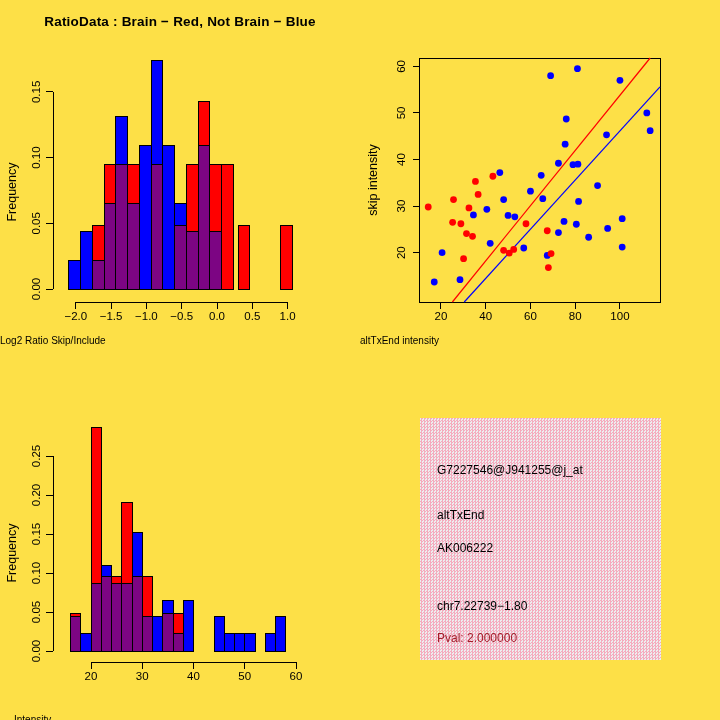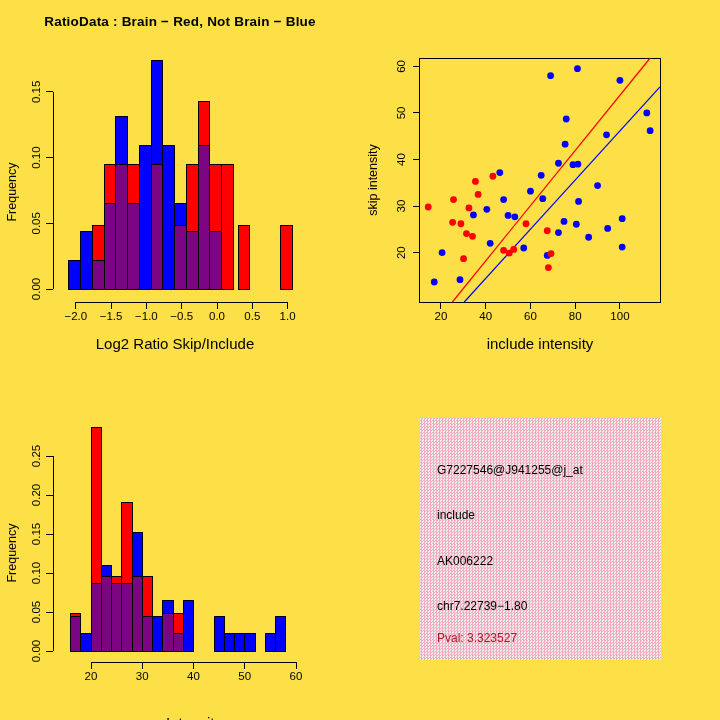--- a/index.html
+++ b/index.html
@@ -1,20 +1,20 @@
 <!DOCTYPE html>
 <html><head>
 <meta charset="utf-8">
 <style>
   html,body{margin:0;padding:0;background:#fff;}
   #stage{position:relative;width:720px;height:720px;background:#fde047;overflow:hidden;
          font-family:"Liberation Sans", sans-serif;}
   .ptitle{position:absolute;width:360px;text-align:center;font-weight:bold;
           font-size:13.5px;color:#000;letter-spacing:.2px;}
-  .xlab{position:absolute;text-align:center;font-size:15px;color:#000;}
+  .xlab{position:absolute;text-align:left;font-size:10px;color:#000;}
   .ylab{position:absolute;width:200px;height:16px;text-align:center;font-size:12.5px;color:#000;
         transform:rotate(-90deg);}
   svg{position:absolute;}
   svg text{font-family:"Liberation Sans", sans-serif;fill:#000;}
   #infobox{position:absolute;left:420px;top:418px;width:241px;height:242px;
            background-color:#f3c7d1;
            background-image:repeating-conic-gradient(#f5abbe 0% 25%, #ededef 25% 50%);
            background-size:3px 3px;}
   .ib-line{position:absolute;left:17px;font-size:12px;color:#000;white-space:nowrap;}
   .ib-pval{color:#a11f2b;}
@@ -205,27 +205,27 @@
       <rect x="224.25" y="273.84" width="10.25" height="17.160000000000025" fill="#0000ff" stroke="#000" stroke-width="1" shape-rendering="crispEdges"></rect>
       <rect x="234.5" y="273.84" width="10.25" height="17.160000000000025" fill="#0000ff" stroke="#000" stroke-width="1" shape-rendering="crispEdges"></rect>
       <rect x="244.75" y="273.84" width="10.25" height="17.160000000000025" fill="#0000ff" stroke="#000" stroke-width="1" shape-rendering="crispEdges"></rect>
       <rect x="265.25" y="273.84" width="10.25" height="17.160000000000025" fill="#0000ff" stroke="#000" stroke-width="1" shape-rendering="crispEdges"></rect>
       <rect x="275.5" y="256.68" width="10.25" height="34.31999999999999" fill="#0000ff" stroke="#000" stroke-width="1" shape-rendering="crispEdges"></rect>
     </svg>
 
   <div class="xlab" style="left:0;top:335px;width:350px">Log2 Ratio Skip/Include</div>
   <div class="ylab" style="left:-87px;top:184px">Frequency</div>
 
-  <div class="xlab" style="left:360px;top:335px;width:360px">include intensity</div>
+  <div class="xlab" style="left:360px;top:335px;width:360px">altTxEnd intensity</div>
   <div class="ylab" style="left:274px;top:172px">skip intensity</div>
 
   <div class="xlab" style="left:14px;top:714px;width:360px">Intensity</div>
   <div class="ylab" style="left:-87px;top:545px">Frequency</div>
 
   <div id="infobox">
     <div class="ib-line" style="top:45px">G7227546@J941255@j_at</div>
-    <div class="ib-line" style="top:90px">include</div>
-    <div class="ib-line" style="top:136px">AK006222</div>
+    <div class="ib-line" style="top:90px">altTxEnd</div>
+    <div class="ib-line" style="top:123px">AK006222</div>
     <div class="ib-line" style="top:181px">chr7.22739−1.80</div>
-    <div class="ib-line ib-pval" style="top:213px">Pval: 3.323527</div>
+    <div class="ib-line ib-pval" style="top:213px">Pval: 2.000000</div>
   </div>
 
 </div>
 
 </body></html>

